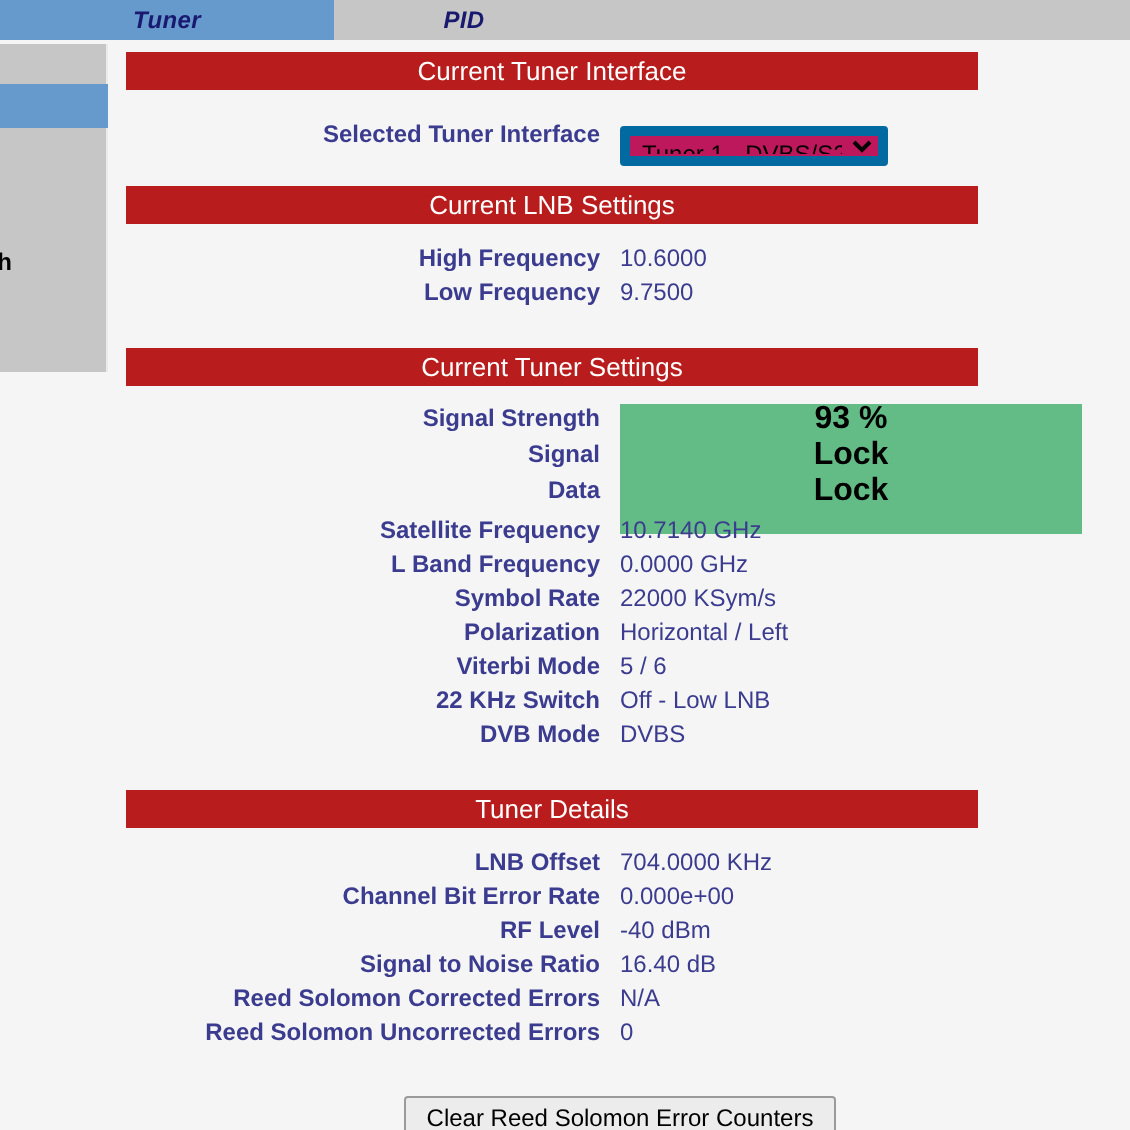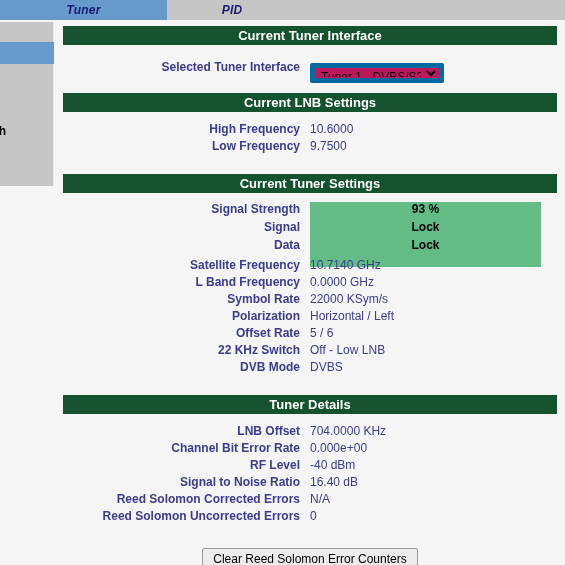--- a/index.html
+++ b/index.html
@@ -79,26 +79,26 @@
 
   
   .content {
     position: absolute;
     left: 63px;
     top: 26px;
     width: 494px;
   }
 
   .sect-head {
-    width: 494px;
+    width: 426px;
     height: 19px;
     line-height: 19px;
-    background: #14532d;
+    background: #b91c1c;
     color: #ffffff;
-    font-weight: bold;
+    font-weight: normal;
     font-size: 13px;
     text-align: center;
     box-sizing: border-box;
   }
 
   .rows {
     width: 494px;
   }
   .row {
     display: flex;
@@ -145,21 +145,21 @@
     flex: 1;
     height: 15px;
     margin-right: 0;
   }
   .bar {
     height: 29px;
     width: 231px;
     background: #63bc86;
     color: #000000;
     font-weight: bold;
-    font-size: 12px;
+    font-size: 16px;
     line-height: 15px;
     text-align: center;
   }
 
   .spacer-8 { height: 8px; }
   .spacer-12 { height: 12px; }
   .spacer-20 { height: 20px; }
 
   
   .btn-wrap {
@@ -258,21 +258,21 @@
     </div>
     <div class="row">
       <div class="lbl">Symbol Rate</div>
       <div class="val">22000 KSym/s</div>
     </div>
     <div class="row">
       <div class="lbl">Polarization</div>
       <div class="val">Horizontal / Left</div>
     </div>
     <div class="row">
-      <div class="lbl">Offset Rate</div>
+      <div class="lbl">Viterbi Mode</div>
       <div class="val">5 / 6</div>
     </div>
     <div class="row">
       <div class="lbl">22 KHz Switch</div>
       <div class="val">Off - Low LNB</div>
     </div>
     <div class="row">
       <div class="lbl">DVB Mode</div>
       <div class="val">DVBS</div>
     </div>

